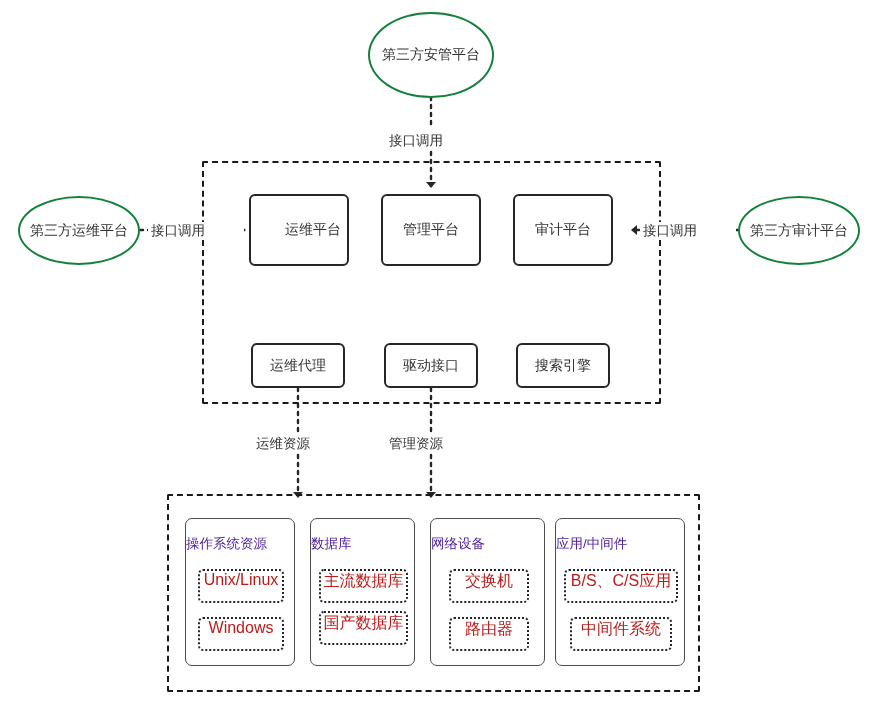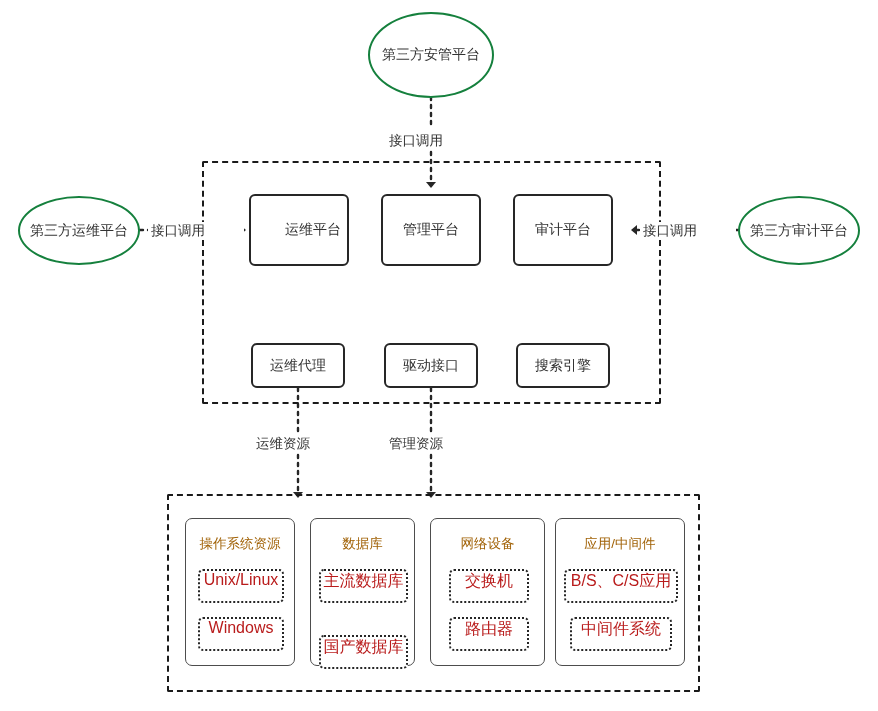--- a/index.html
+++ b/index.html
@@ -49,23 +49,23 @@
     box-sizing: border-box;
     border: 1.6px solid #4d4d4d;
     border-radius: 7px;
     background: #ffffff;
   }
   .group-title {
     position: absolute;
     left: 0;
     right: 0;
     top: 16px;
-    text-align: center;
+    text-align: left;
     font-size: 13.5px;
-    color: #a16207;
+    color: #4c1d95;
   }
   
   .chip {
     position: absolute;
     box-sizing: border-box;
     border: 2px dotted #262626;
     border-radius: 5px;
     background: #ffffff;
     display: flex;
     align-items: flex-start;
@@ -197,21 +197,21 @@
     <div class="chip" style="left:12px; top:98px; width:86px; height:34px;">
       <span>Windows</span>
     </div>
   </div>
 
   <div class="group-box" style="left:310px; top:518px; width:105px; height:148px;">
     <div class="group-title">数据库</div>
     <div class="chip" style="left:8px; top:50px; width:89px; height:34px;">
       <span>主流数据库</span>
     </div>
-    <div class="chip" style="left:8px; top:116px; width:89px; height:34px;font-family:Liberation Serif, serif;">
+    <div class="chip" style="left:8px; top:92px; width:89px; height:34px;font-family:Liberation Serif, serif;">
       <span>国产数据库</span>
     </div>
   </div>
 
   <div class="group-box" style="left:430px; top:518px; width:115px; height:148px;">
     <div class="group-title">网络设备</div>
     <div class="chip" style="left:18px; top:50px; width:80px; height:34px;">
       <span>交换机</span>
     </div>
     <div class="chip" style="left:18px; top:98px; width:80px; height:34px;">

